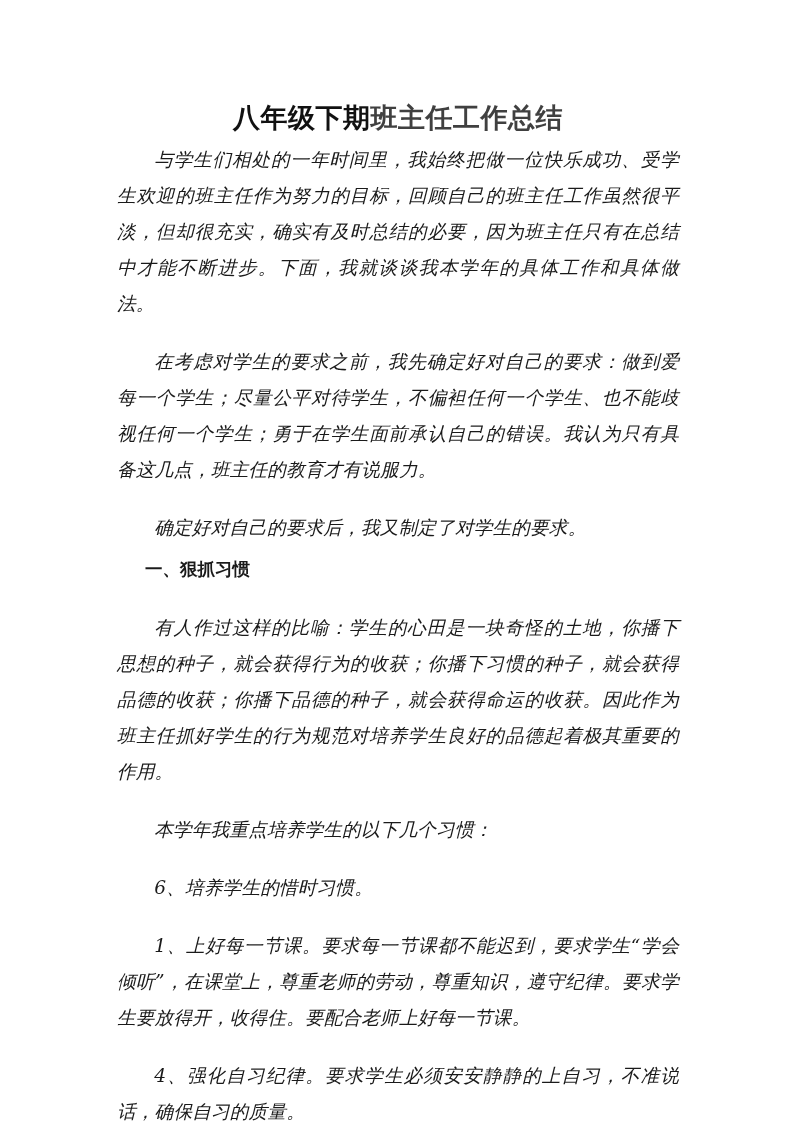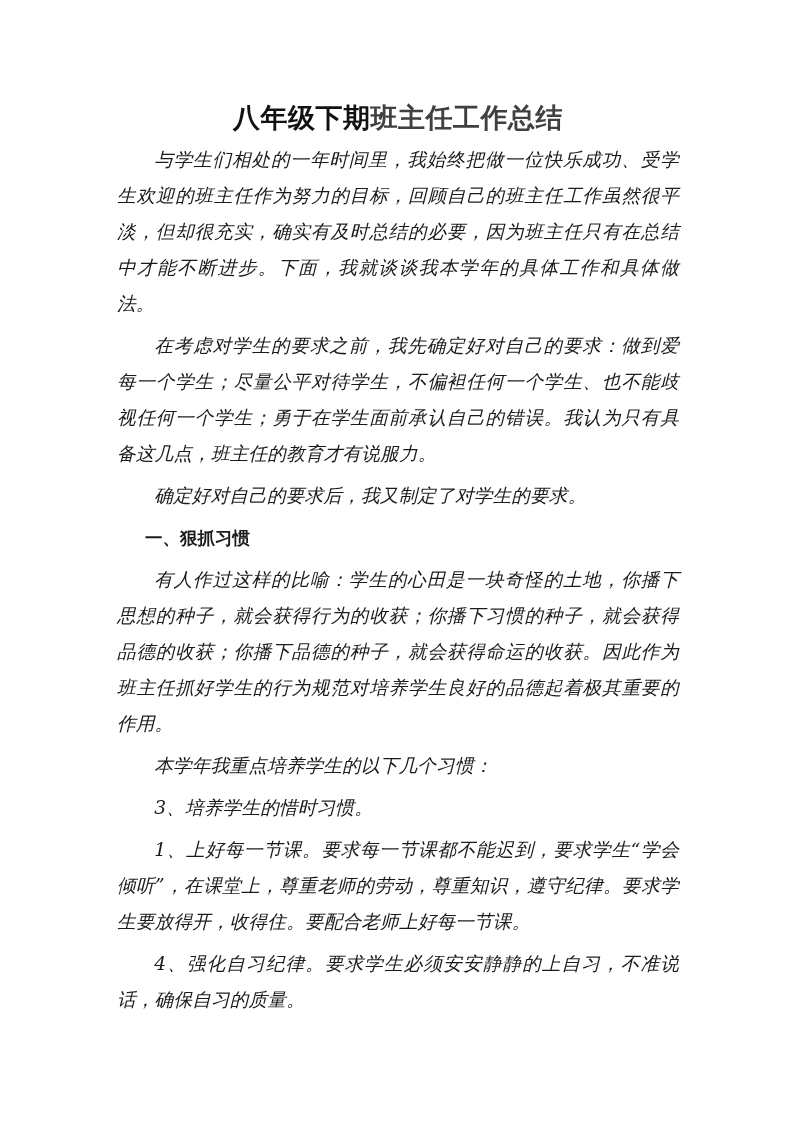--- a/index.html
+++ b/index.html
@@ -35,23 +35,23 @@
     .para {
       font-size: 18.6px;
       line-height: 36px;
       margin: 0;
       text-align: justify;
       text-justify: inter-character;
       letter-spacing: 0.2px;
       font-style: italic;
     }
     .indent { text-indent: 2em; }
-    .gap { margin-top: 6px; }
+    .gap { margin-top: 22px; }
     .heading {
-      font-family: Liberation Sans, sans-serif;
+      font-family: Liberation Mono, monospace;
       font-weight: bold;
       font-size: 17.5px;
       line-height: 36px;
       margin: 6px 0 0 0;
       text-indent: 1.6em;
       color: #1a1a1a;
     }
   </style>
 </head>
 <body>
@@ -62,16 +62,16 @@
   </h1>
 
   <p class="para indent" style="margin-top:2px;">与学生们相处的一年时间里，我始终把做一位快乐成功、受学生欢迎的班主任作为努力的目标，回顾自己的班主任工作虽然很平淡，但却很充实，确实有及时总结的必要，因为班主任只有在总结中才能不断进步。下面，我就谈谈我本学年的具体工作和具体做法。</p>
   <p class="para indent gap">在考虑对学生的要求之前，我先确定好对自己的要求：做到爱每一个学生；尽量公平对待学生，不偏袒任何一个学生、也不能歧视任何一个学生；勇于在学生面前承认自己的错误。我认为只有具备这几点，班主任的教育才有说服力。</p>
   <p class="para indent gap">确定好对自己的要求后，我又制定了对学生的要求。</p>
 
   <h2 class="heading">一、狠抓习惯</h2>
 
   <p class="para indent gap">有人作过这样的比喻：学生的心田是一块奇怪的土地，你播下思想的种子，就会获得行为的收获；你播下习惯的种子，就会获得品德的收获；你播下品德的种子，就会获得命运的收获。因此作为班主任抓好学生的行为规范对培养学生良好的品德起着极其重要的作用。</p>
   <p class="para indent gap">本学年我重点培养学生的以下几个习惯：</p>
-  <p class="para indent gap">3、培养学生的惜时习惯。</p>
+  <p class="para indent gap">6、培养学生的惜时习惯。</p>
   <p class="para indent gap">1、上好每一节课。要求每一节课都不能迟到，要求学生“学会倾听”，在课堂上，尊重老师的劳动，尊重知识，遵守纪律。要求学生要放得开，收得住。要配合老师上好每一节课。</p>
   <p class="para indent gap">4、强化自习纪律。要求学生必须安安静静的上自习，不准说话，确保自习的质量。</p>
 </div>
 
 </body></html>

